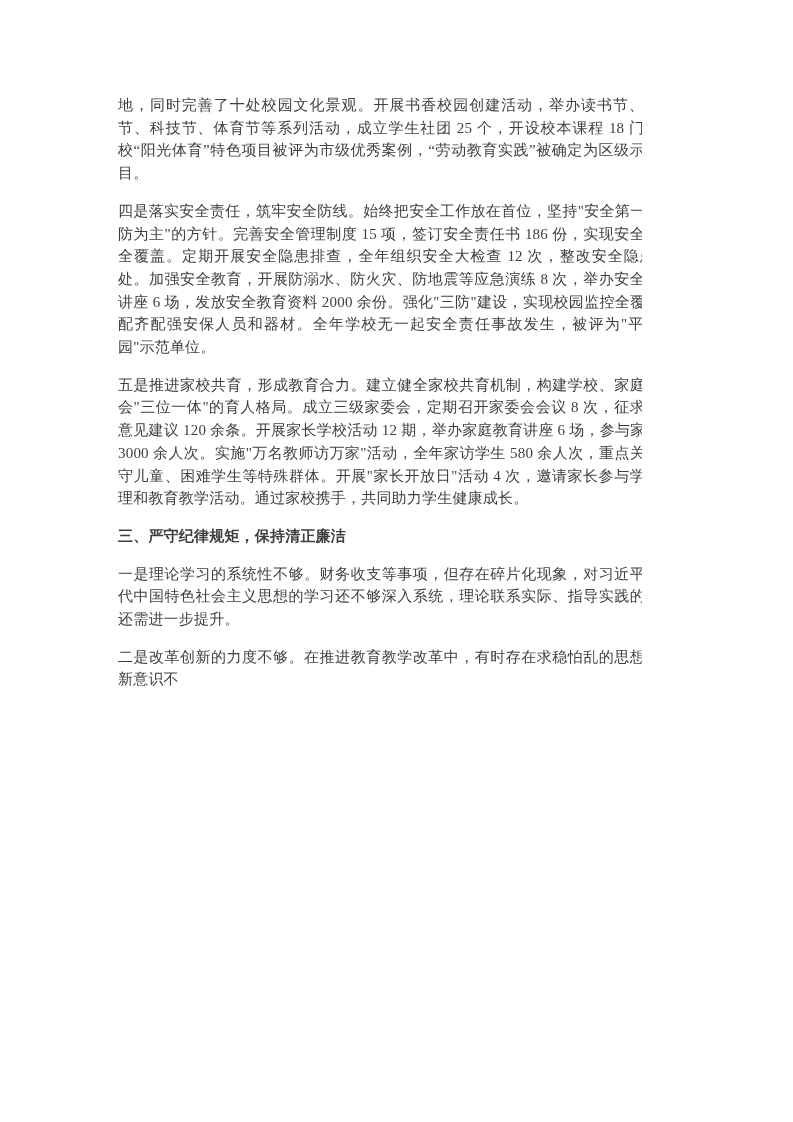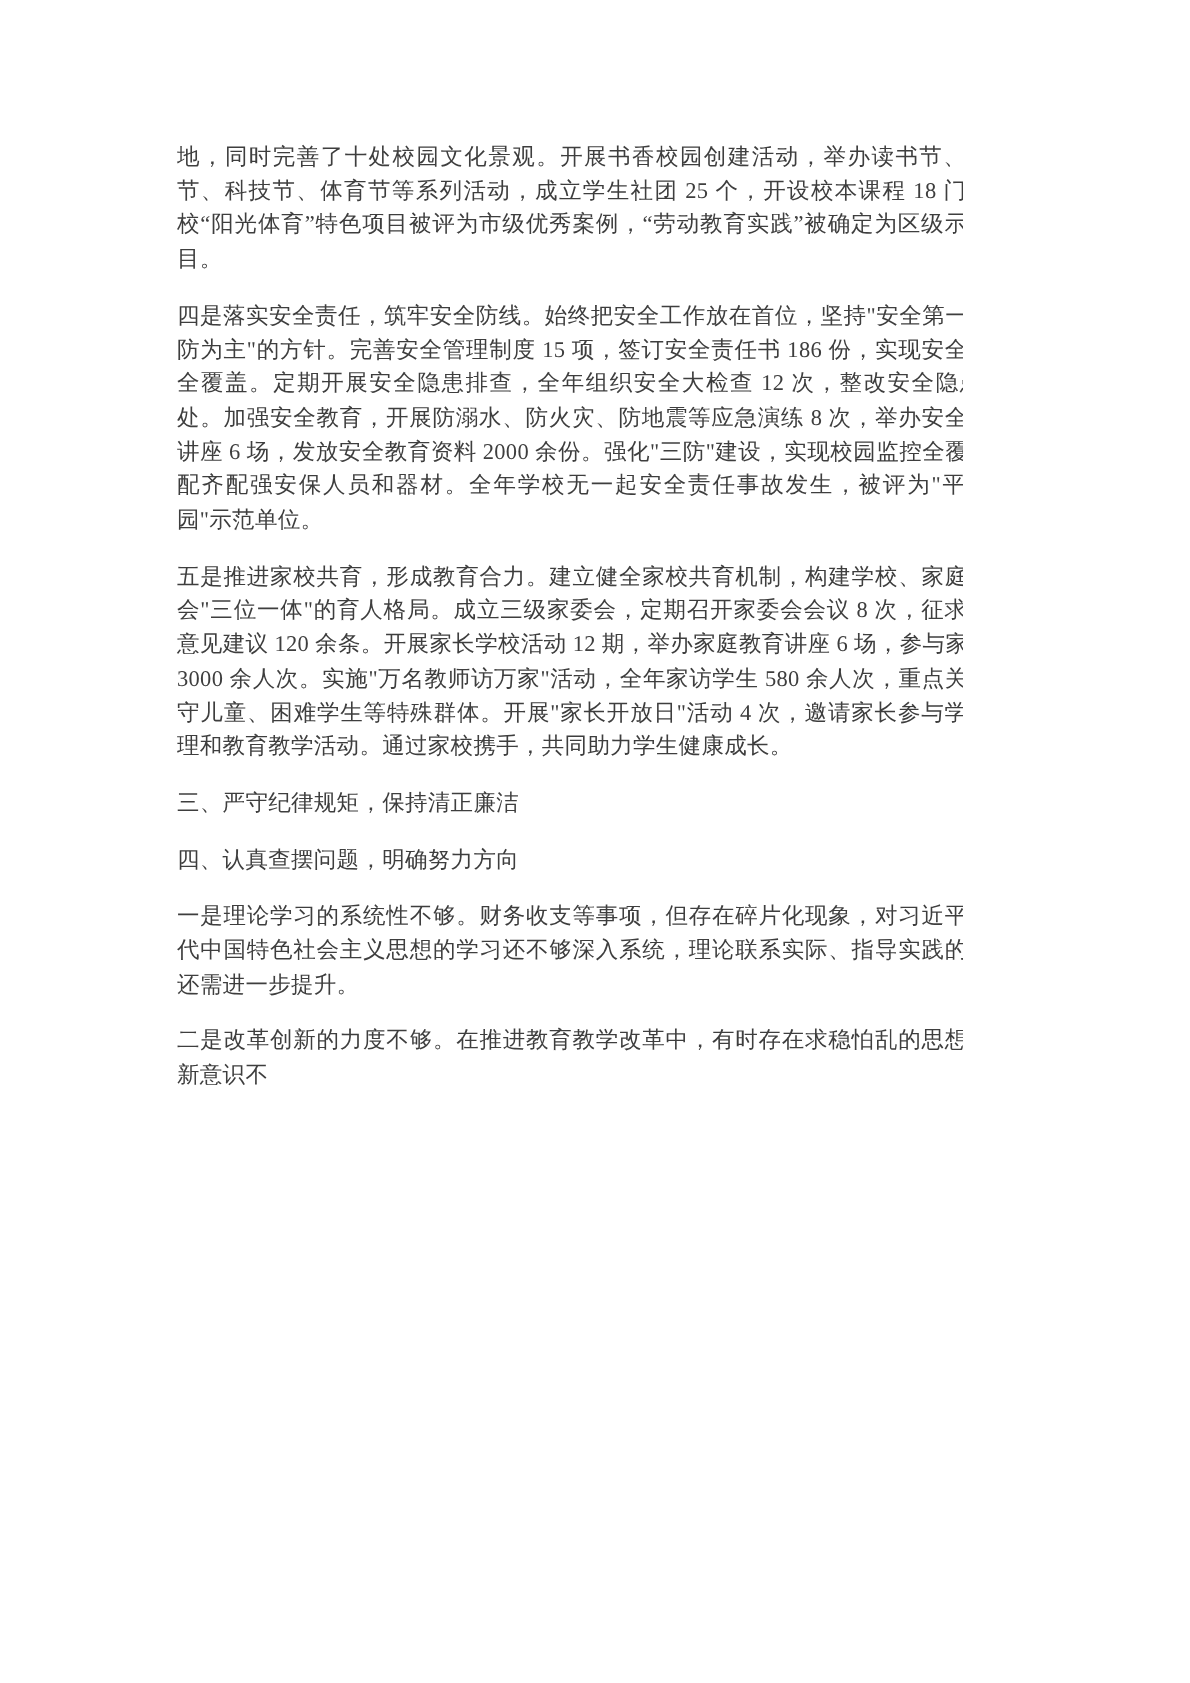--- a/index.html
+++ b/index.html
@@ -27,39 +27,38 @@
     text-justify: inter-ideograph;
     letter-spacing: 0.2px;
   }
   .para {
     margin: 0 0 15px 0;
     padding: 0;
   }
   .heading {
     margin: 0 0 15px 0;
     padding: 0;
-    font-weight: normal;
+    font-weight: bold;
   }
 </style>
 </head>
 <body>
 
 <div class="page">
   <div class="content">
     <p class="para">地，同时完善了十处校园文化景观。开展书香校园创建活动，举办读书节、艺术节、科技节、体育节等系列活动，成立学生社团 25 个，开设校本课程 18 门。我校“阳光体育”特色项目被评为市级优秀案例，“劳动教育实践”被确定为区级示范项目。</p>
 
     <p class="para">四是落实安全责任，筑牢安全防线。始终把安全工作放在首位，坚持"安全第一、预防为主"的方针。完善安全管理制度 15 项，签订安全责任书 186 份，实现安全责任全覆盖。定期开展安全隐患排查，全年组织安全大检查 12 次，整改安全隐患 23 处。加强安全教育，开展防溺水、防火灾、防地震等应急演练 8 次，举办安全知识讲座 6 场，发放安全教育资料 2000 余份。强化"三防"建设，实现校园监控全覆盖，配齐配强安保人员和器材。全年学校无一起安全责任事故发生，被评为"平安校园"示范单位。</p>
 
     <p class="para">五是推进家校共育，形成教育合力。建立健全家校共育机制，构建学校、家庭、社会"三位一体"的育人格局。成立三级家委会，定期召开家委会会议 8 次，征求家长意见建议 120 余条。开展家长学校活动 12 期，举办家庭教育讲座 6 场，参与家长达 3000 余人次。实施"万名教师访万家"活动，全年家访学生 580 余人次，重点关注留守儿童、困难学生等特殊群体。开展"家长开放日"活动 4 次，邀请家长参与学校管理和教育教学活动。通过家校携手，共同助力学生健康成长。</p>
 
     <p class="heading">三、严守纪律规矩，保持清正廉洁</p>
 
 
 
 
-    <p class="heading">四、认真查摆问题，明确努力方向</p>
 
 
     <p class="para">一是理论学习的系统性不够。财务收支等事项，但存在碎片化现象，对习近平新时代中国特色社会主义思想的学习还不够深入系统，理论联系实际、指导实践的能力还需进一步提升。</p>
 
     <p class="para">二是改革创新的力度不够。在推进教育教学改革中，有时存在求稳怕乱的思想，创新意识不</p>
   </div>
 </div>
 
 </body></html>

